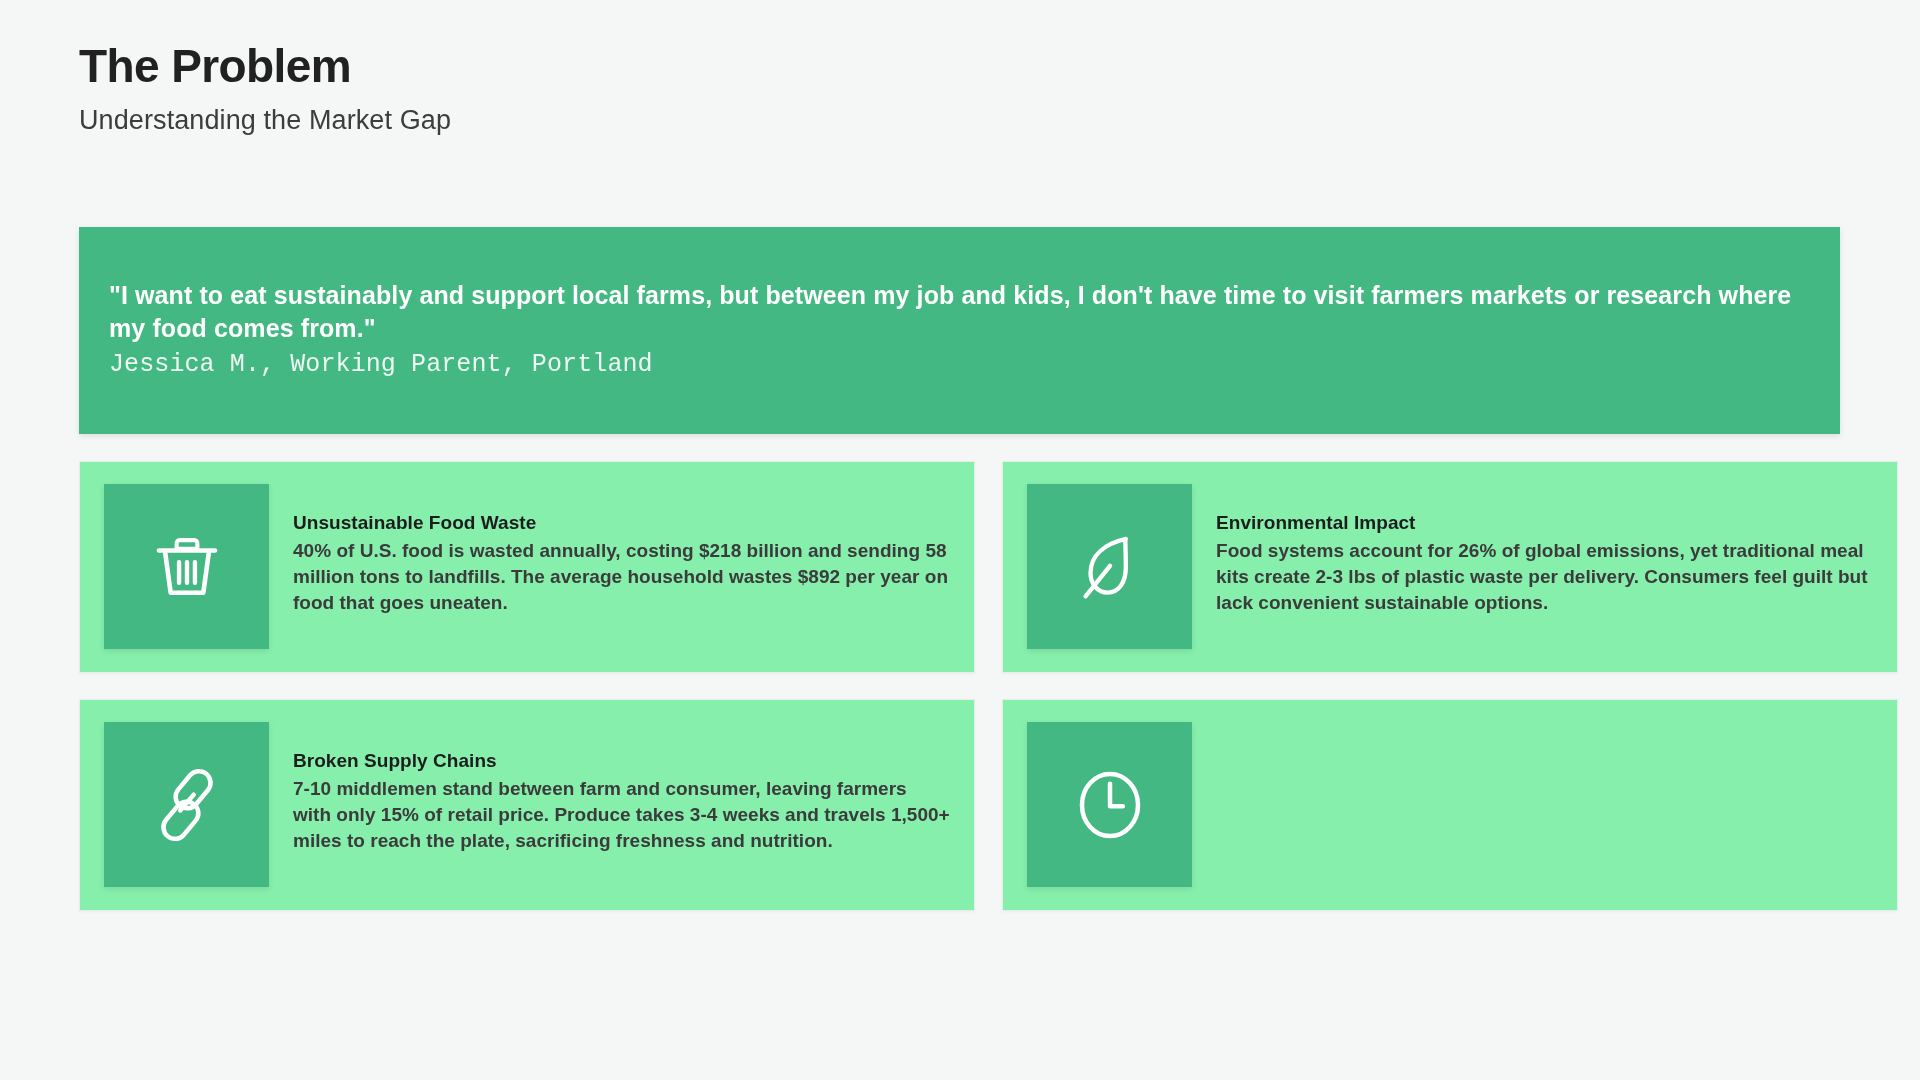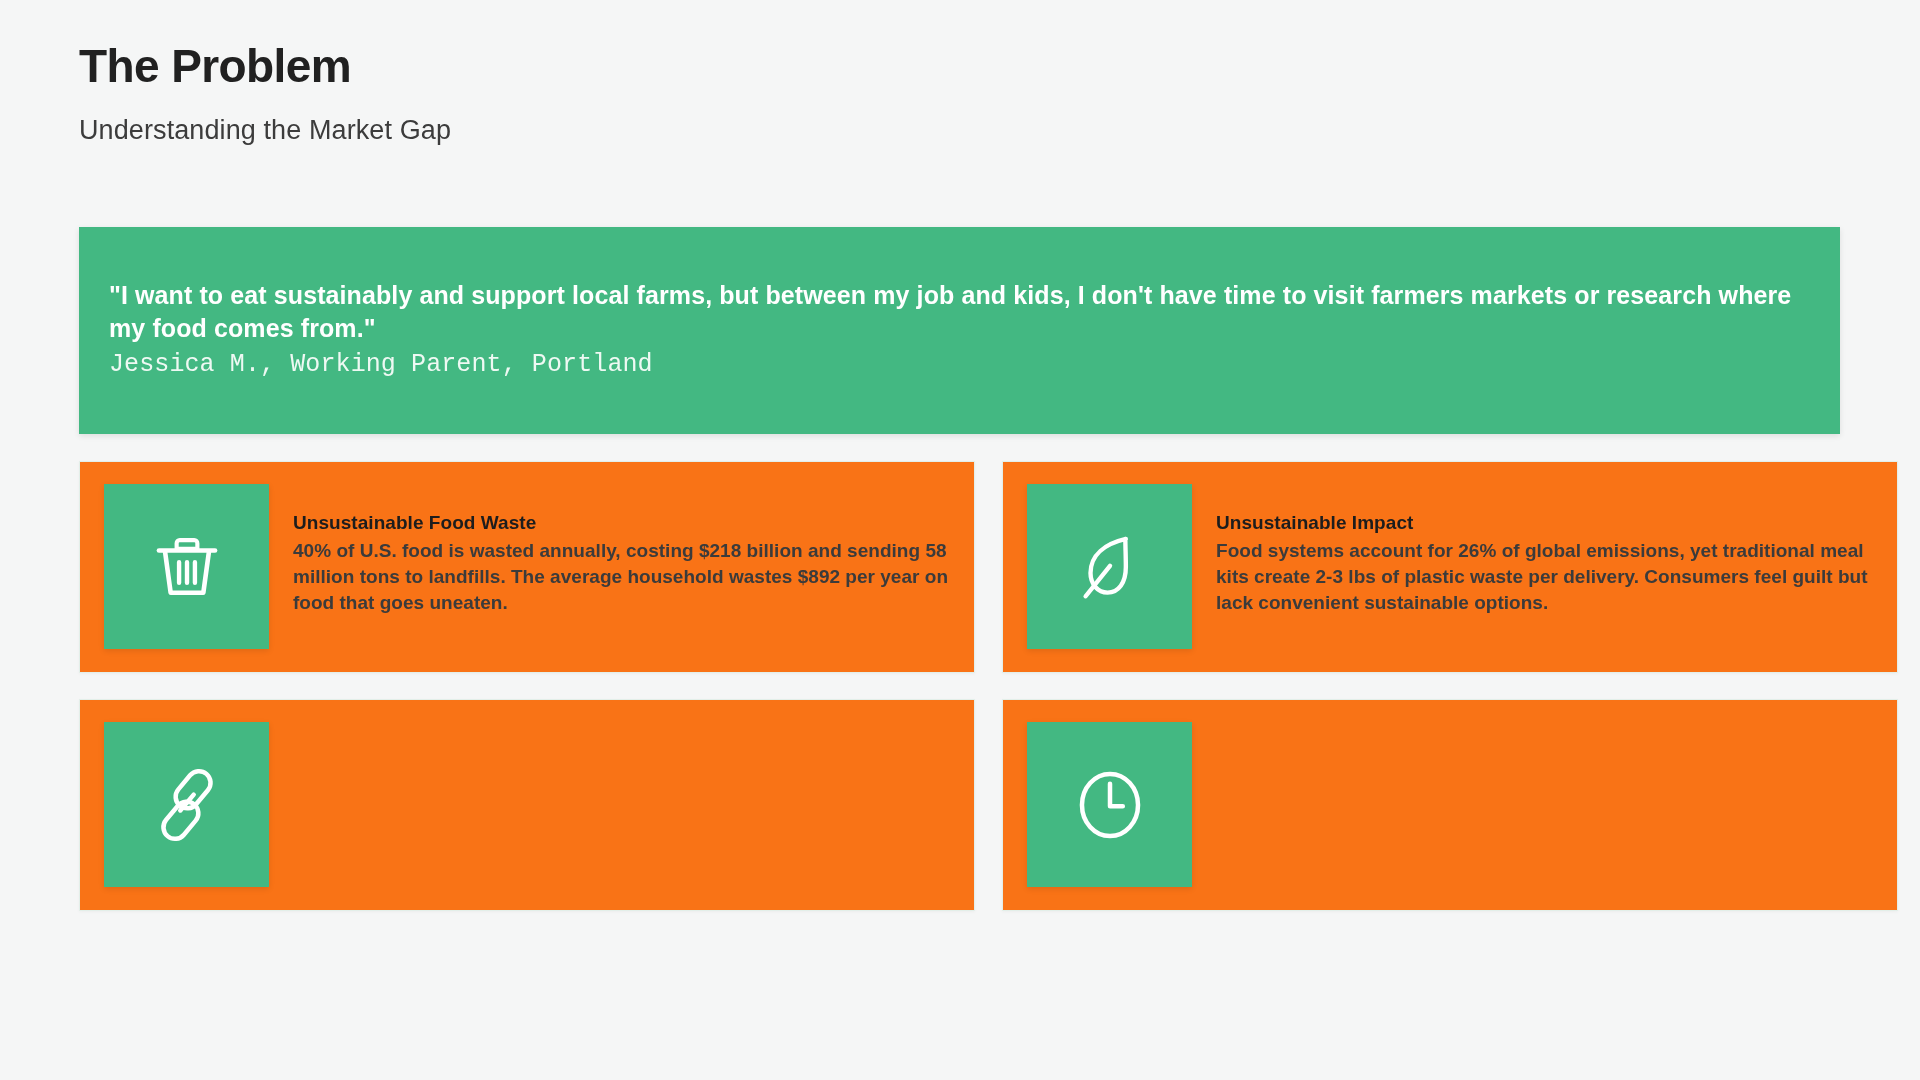--- a/index.html
+++ b/index.html
@@ -35,21 +35,21 @@
     color: #212121;
     letter-spacing: -0.6px;
     line-height: 1.08;
     margin: 0;
   }
   .page-subtitle {
     font-size: 27px;
     font-weight: normal;
     color: #3c3c3c;
     line-height: 1.2;
-    margin: 22px 0 0 0;
+    margin: 12px 0 0 0;
     letter-spacing: 0.1px;
   }
 
   
   .quote-banner {
     position: absolute;
     left: 79px;
     top: 227px;
     width: 1761px;
     height: 207px;
@@ -84,21 +84,21 @@
     width: 1761px;
     display: grid;
     grid-template-columns: 896px 896px;
     grid-template-rows: 212px 212px;
     column-gap: 27px;
     row-gap: 26px;
   }
 
   .card {
     position: relative;
-    background: #f97316;
+    background: #86efac;
     border: 1px solid #e3efe9;
     box-sizing: border-box;
     display: flex;
     align-items: flex-start;
     padding: 22px 24px 22px 24px;
     box-shadow: 0 1px 3px rgba(0,0,0,0.04);
   }
 
   .card-icon-tile {
     flex: 0 0 auto;
@@ -174,35 +174,39 @@
     <div class="card">
       <div class="card-icon-tile">
         <span>
           <svg width="78" height="78" viewBox="0 0 64 64" fill="none" aria-hidden="true">
             <path d="M45 9c-17 4-29 13-29 28 0 9 6 16 14 16 9 0 15-8 15-21 0-9-0.4-16-0.4-23z" stroke="#ffffff" stroke-width="3.6" stroke-linejoin="round" stroke-linecap="round"></path>
             <path d="M12 56l20-25" stroke="#ffffff" stroke-width="3.6" stroke-linecap="round"></path>
           </svg>
         </span>
       </div>
       <div class="card-body">
-        <div class="card-title">Unsustainable Impact</div>
+        <div class="card-title">Environmental Impact</div>
         <div class="card-desc">Food systems account for 26% of global emissions, yet traditional meal kits create 2-3 lbs of plastic waste per delivery. Consumers feel guilt but lack convenient sustainable options.</div>
       </div>
     </div>
 
     <div class="card">
       <div class="card-icon-tile">
         <span>
           <svg width="78" height="78" viewBox="0 0 64 64" fill="none" aria-hidden="true">
             <rect x="27.5" y="2.5" width="19" height="34" rx="9.5" transform="rotate(40 37 19.5)" stroke="#ffffff" stroke-width="3.7"></rect>
             <rect x="17.5" y="27.5" width="19" height="34" rx="9.5" transform="rotate(40 27 44.5)" stroke="#ffffff" stroke-width="3.7"></rect>
             <path d="M37.5 23.5L26.5 36.5" stroke="#ffffff" stroke-width="3.7" stroke-linecap="round"></path>
           </svg>
         </span>
       </div>
+      <div class="card-body">
+        <div class="card-title">Broken Supply Chains</div>
+        <div class="card-desc">7-10 middlemen stand between farm and consumer, leaving farmers with only 15% of retail price. Produce takes 3-4 weeks and travels 1,500+ miles to reach the plate, sacrificing freshness and nutrition.</div>
+      </div>
     </div>
 
     <div class="card">
       <div class="card-icon-tile">
         <span>
           <svg width="78" height="78" viewBox="0 0 64 64" fill="none" aria-hidden="true">
             <ellipse cx="32" cy="32" rx="23" ry="25.5" stroke="#ffffff" stroke-width="3.7"></ellipse>
             <path d="M32 14.5V33h10.5" stroke="#ffffff" stroke-width="3.7" stroke-linecap="round" stroke-linejoin="round"></path>
           </svg>
         </span>

